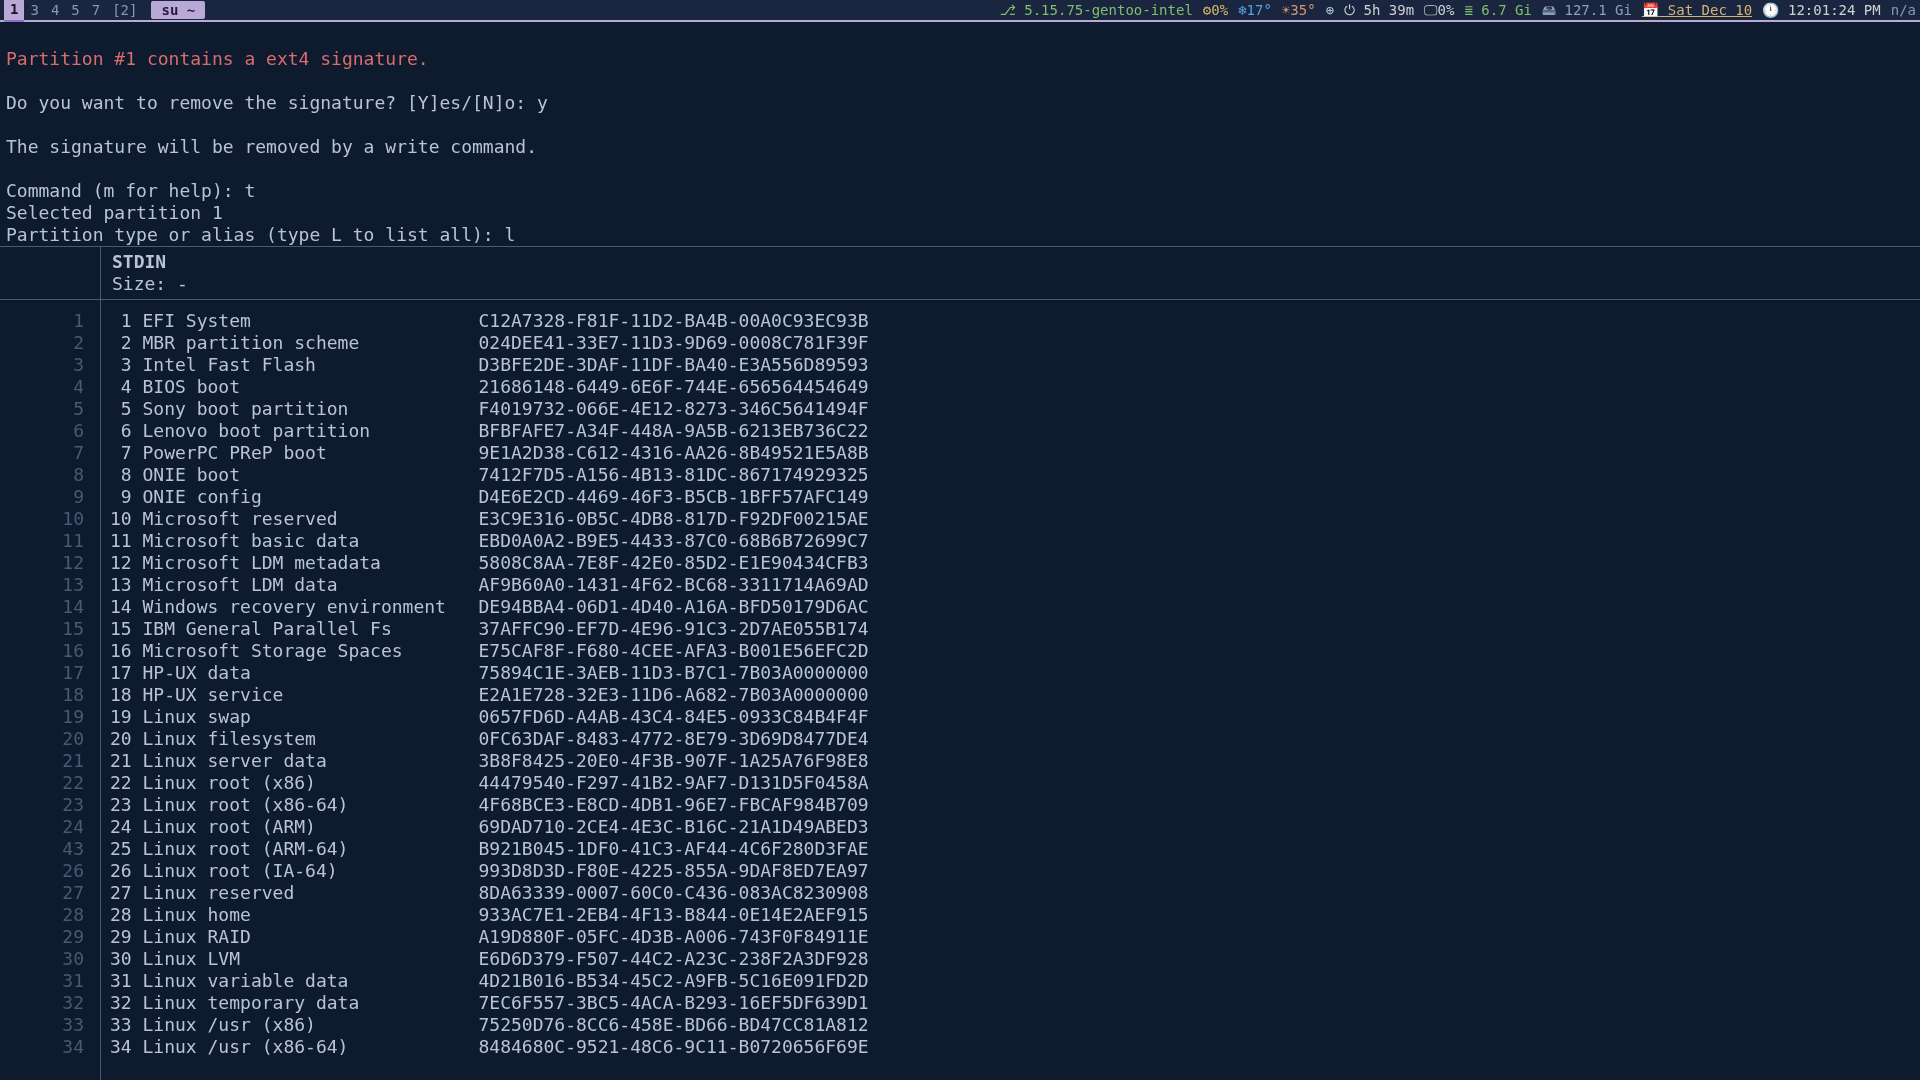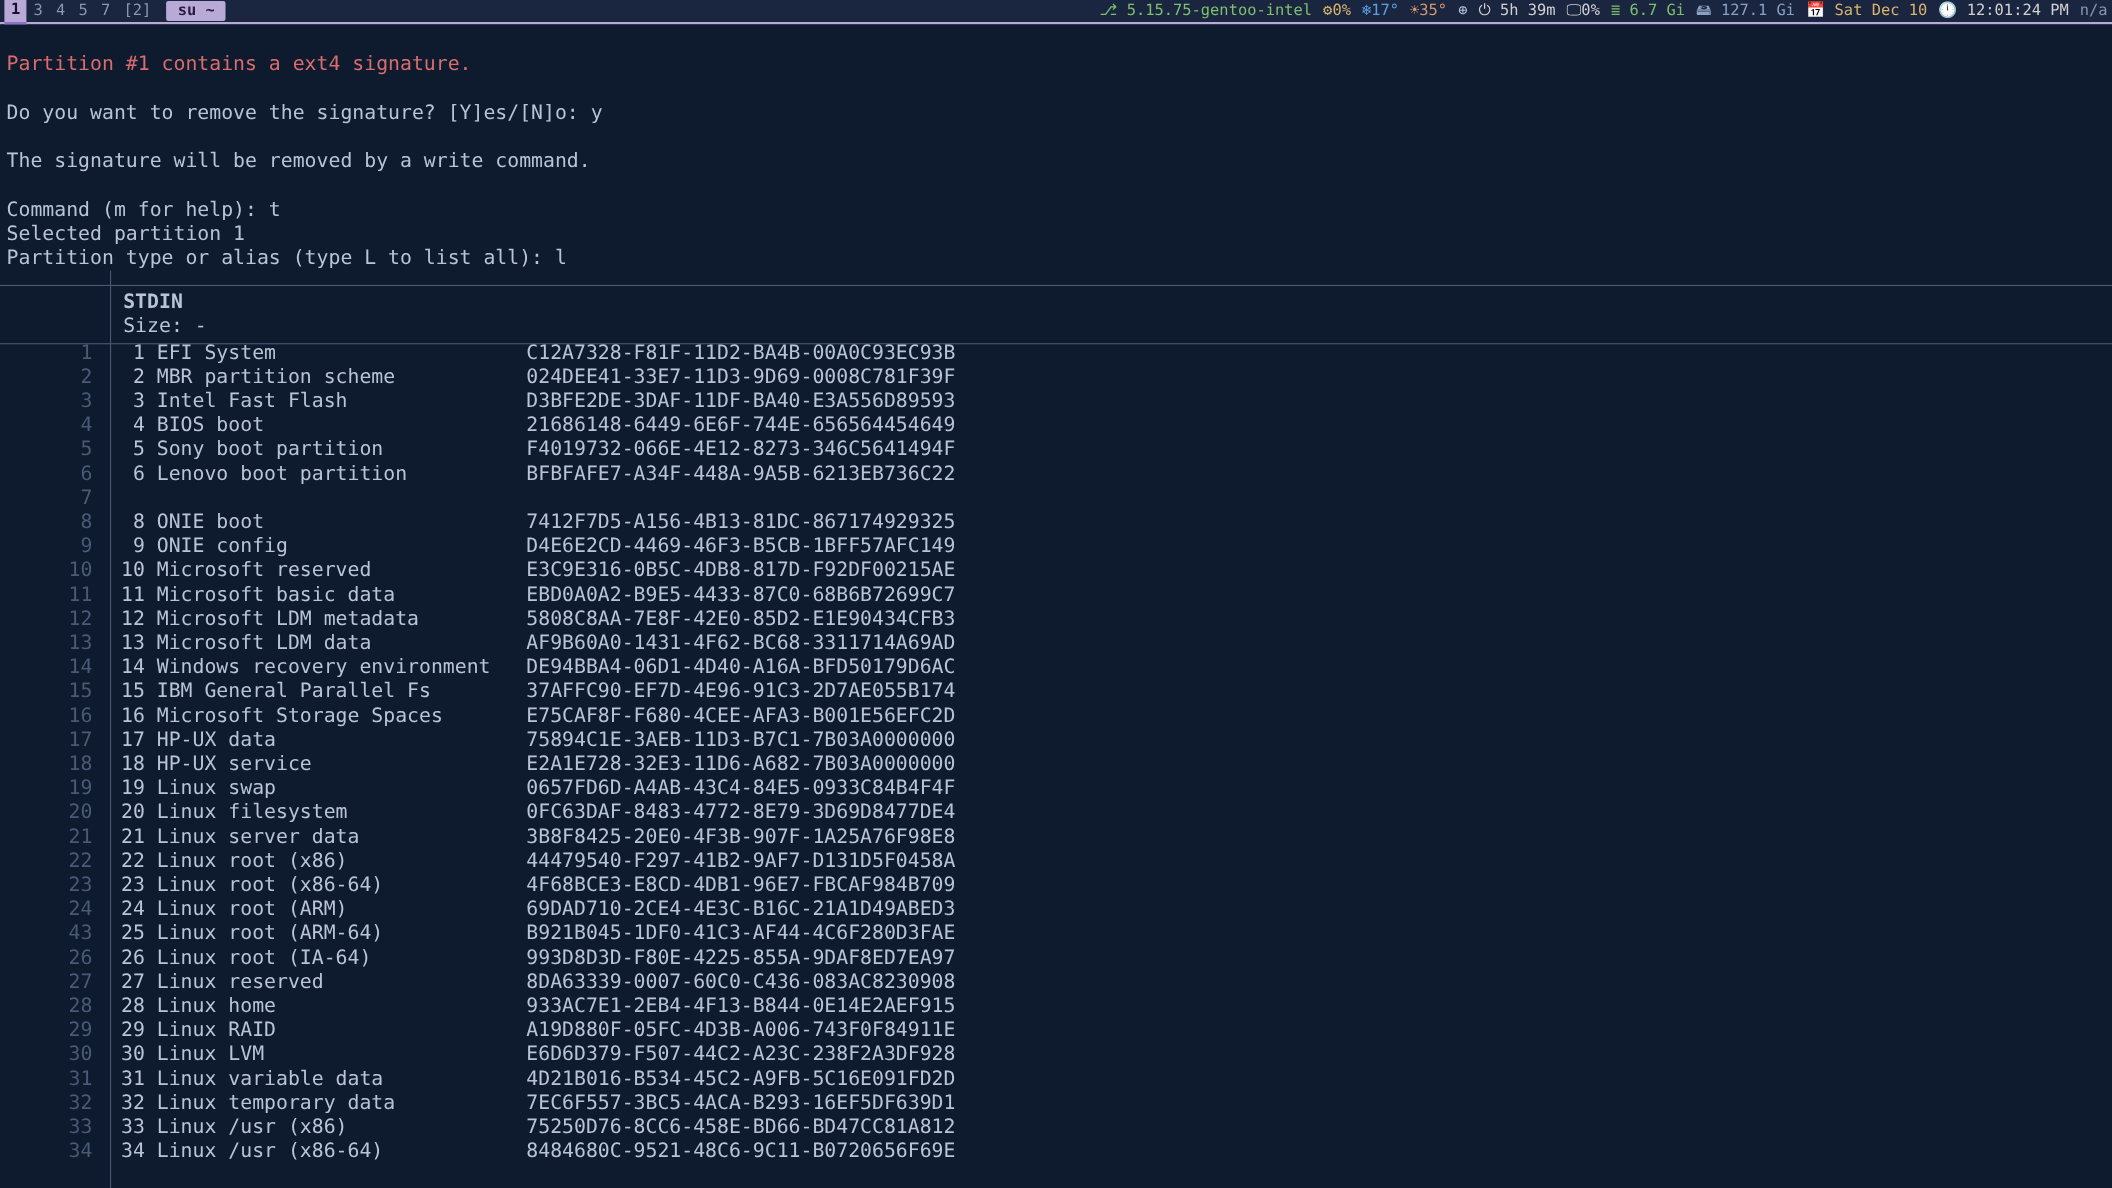--- a/index.html
+++ b/index.html
@@ -58,40 +58,40 @@
   .status {
     display: flex; gap: 10px; align-items: center;
     color: #d0d0d0;
   }
   .status span { white-space: nowrap; }
   .status .kernel { color: #7fbf6b; margin-left: 11px; }
   .status .wind  { color: #d9b46c; }
   .status .temp1 { color: #5aa0e0; }
   .status .temp2 { color: #d9956c; }
   .status .icon  { color: #b8c4d6; }
-  .status .date  { color: #d9b46c; }
+  .status .date  { color: #d9b46c; text-decoration: underline; }
   .status .clock-icon { color: #d9b46c; }
   .status .na { color: #8a96b0; }
   .status .mem { color: #7fbf6b; }
   .status .disk { color: #8aa0c0; }
 
   
   .term-pre {
     position: absolute;
     left: 6px; top: 30px;
     white-space: pre;
     font-size: 18px; line-height: 22px;
     color: var(--fg);
   }
   .red { color: var(--red); text-align: right; }
 
   
   .pager-header {
     position: absolute;
-    left: 0; top: 259px;
+    left: 0; top: 246px;
     right: 0;
     border-top: 1px solid var(--header-border);
     border-bottom: 1px solid var(--header-border);
     padding: 4px 0 4px 112px;
     font-weight: bold;
     font-size: 18px; line-height: 22px;
   }
   .pager-header .dim { font-weight: normal; }
 
   
@@ -192,20 +192,21 @@
     <div class="row">
       <div class="lineno">5</div>
       <div class="content"> 5 Sony boot partition            F4019732-066E-4E12-8273-346C5641494F</div>
     </div>
     <div class="row">
       <div class="lineno">6</div>
       <div class="content"> 6 Lenovo boot partition          BFBFAFE7-A34F-448A-9A5B-6213EB736C22</div>
     </div>
     <div class="row">
       <div class="lineno">7</div>
+      <div class="content"> 7 PowerPC PReP boot              9E1A2D38-C612-4316-AA26-8B49521E5A8B</div>
     </div>
     <div class="row">
       <div class="lineno">8</div>
       <div class="content"> 8 ONIE boot                      7412F7D5-A156-4B13-81DC-867174929325</div>
     </div>
     <div class="row">
       <div class="lineno">9</div>
       <div class="content"> 9 ONIE config                    D4E6E2CD-4469-46F3-B5CB-1BFF57AFC149</div>
     </div>
     <div class="row">

